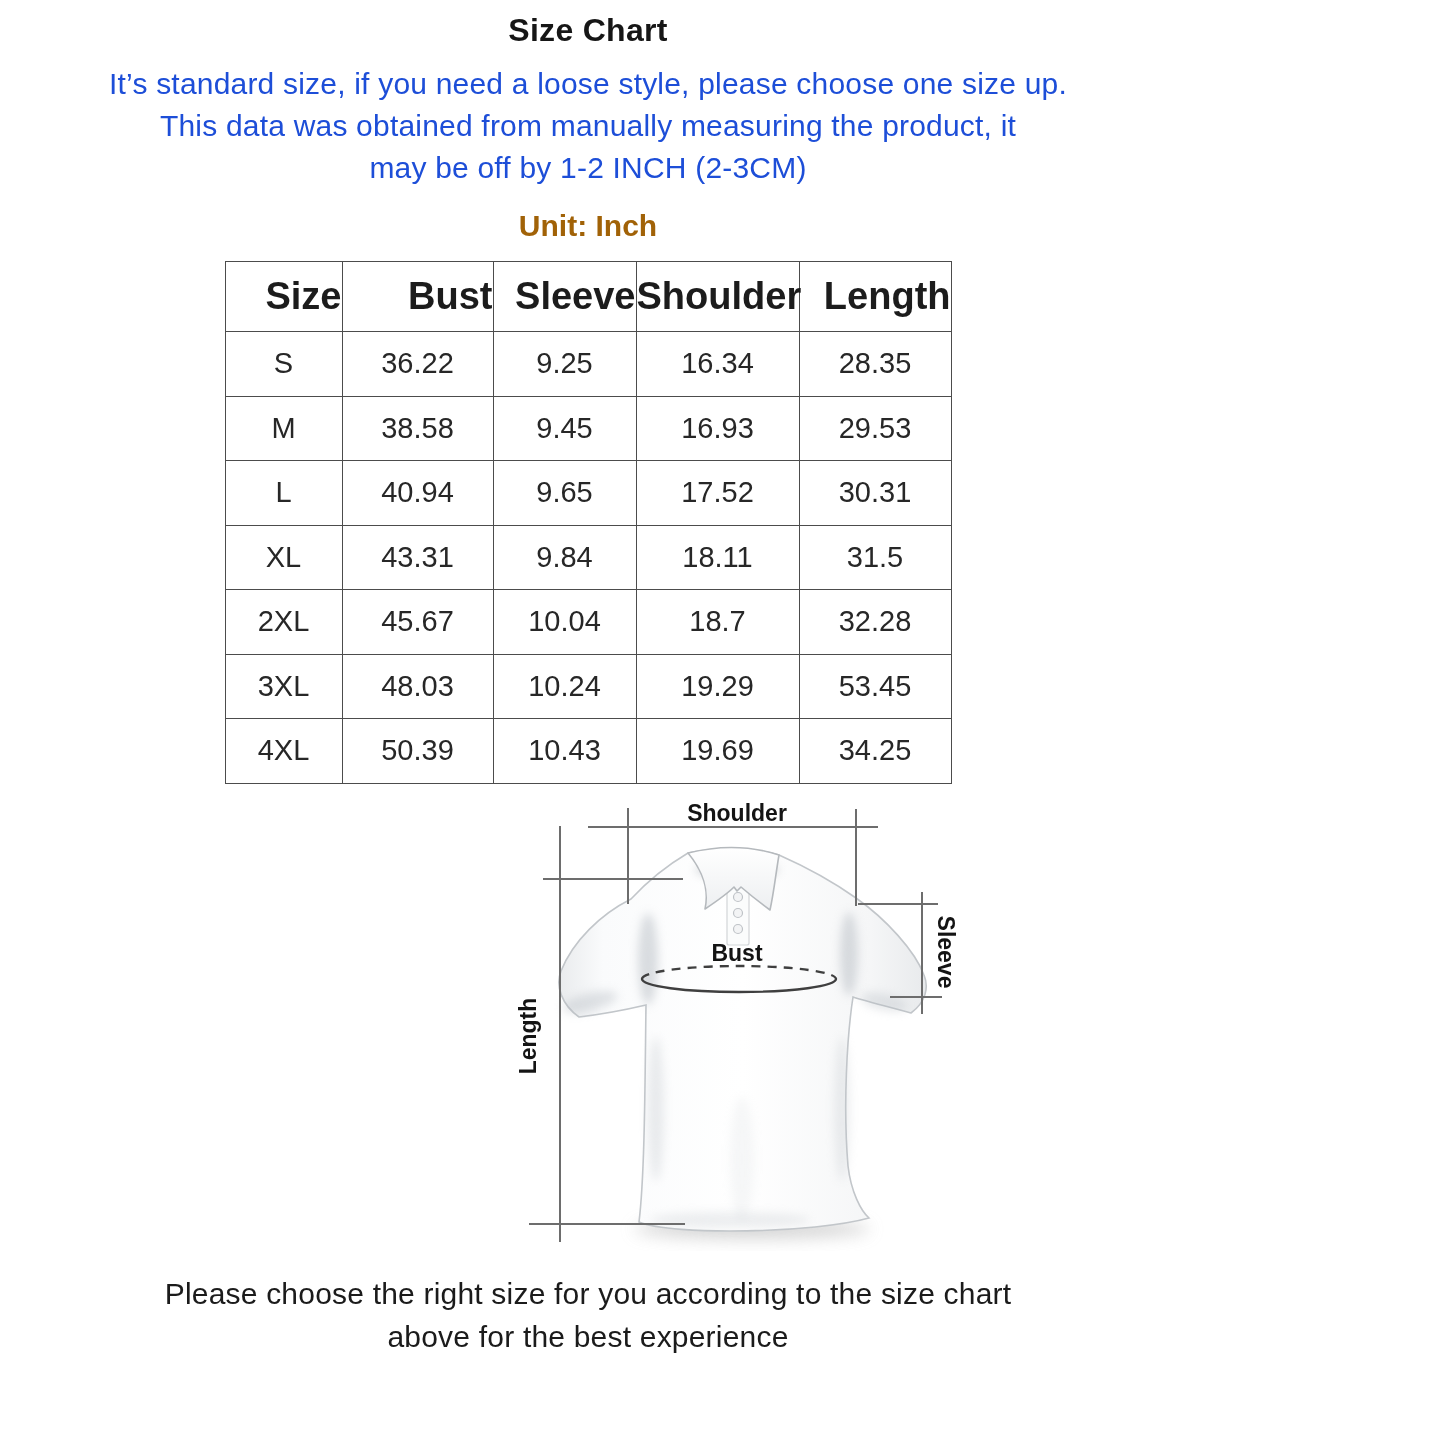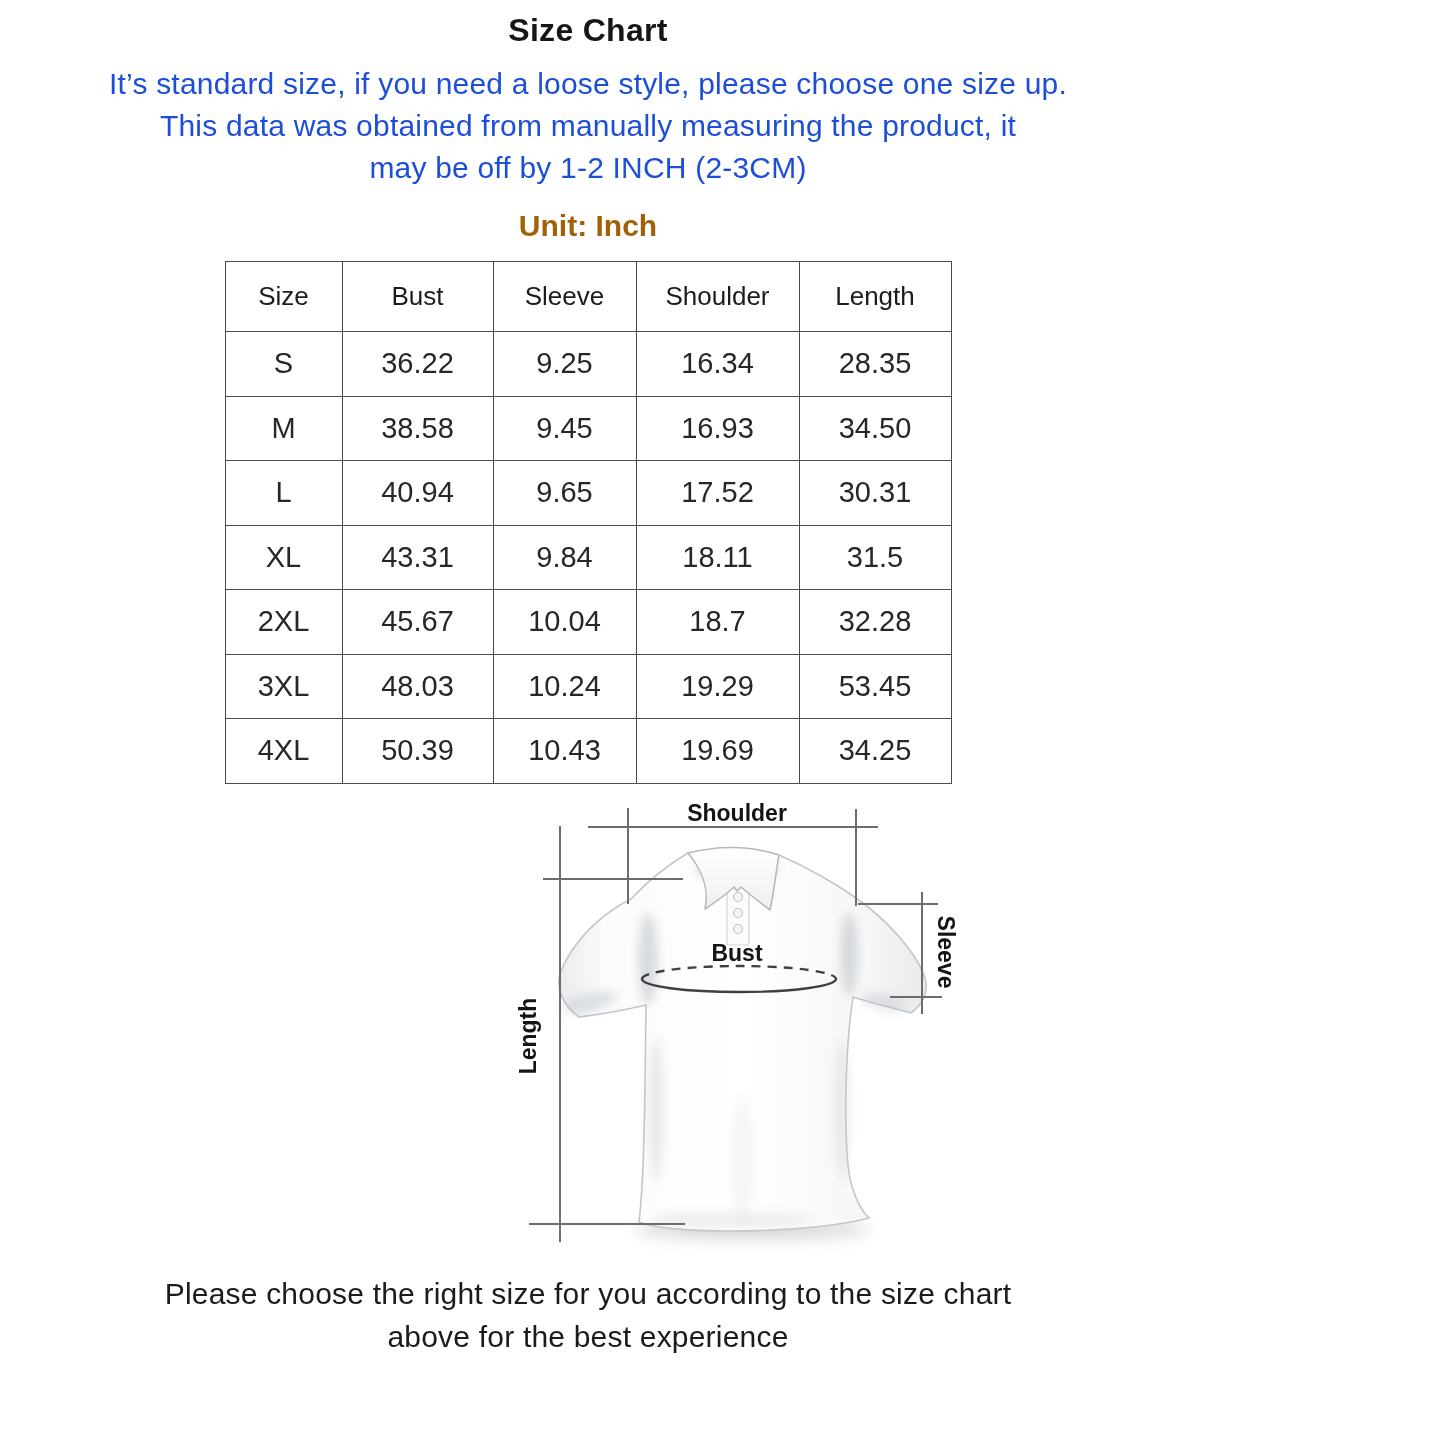--- a/index.html
+++ b/index.html
@@ -45,23 +45,24 @@
   }
   table.size-table th, table.size-table td {
     border: 1.5px solid #4c4c4c;
     text-align: center;
     vertical-align: middle;
     padding: 0;
     white-space: nowrap;
   }
   table.size-table th {
     height: 70px;
-    font-size: 26px;
-    font-weight: 400;
+    font-size: 38px;
+    font-weight: 700;
     color: #1c1c1c;
+    text-align: right;
   }
   table.size-table td {
     height: 64.5px;
     font-size: 29px;
     font-weight: 400;
     color: #272727;
   }
 
   .diagram-wrap {
     width: 500px;
@@ -117,21 +118,21 @@
           <td>36.22</td>
           <td>9.25</td>
           <td>16.34</td>
           <td>28.35</td>
         </tr>
         <tr>
           <td>M</td>
           <td>38.58</td>
           <td>9.45</td>
           <td>16.93</td>
-          <td>34.50</td>
+          <td>29.53</td>
         </tr>
         <tr>
           <td>L</td>
           <td>40.94</td>
           <td>9.65</td>
           <td>17.52</td>
           <td>30.31</td>
         </tr>
         <tr>
           <td>XL</td>

